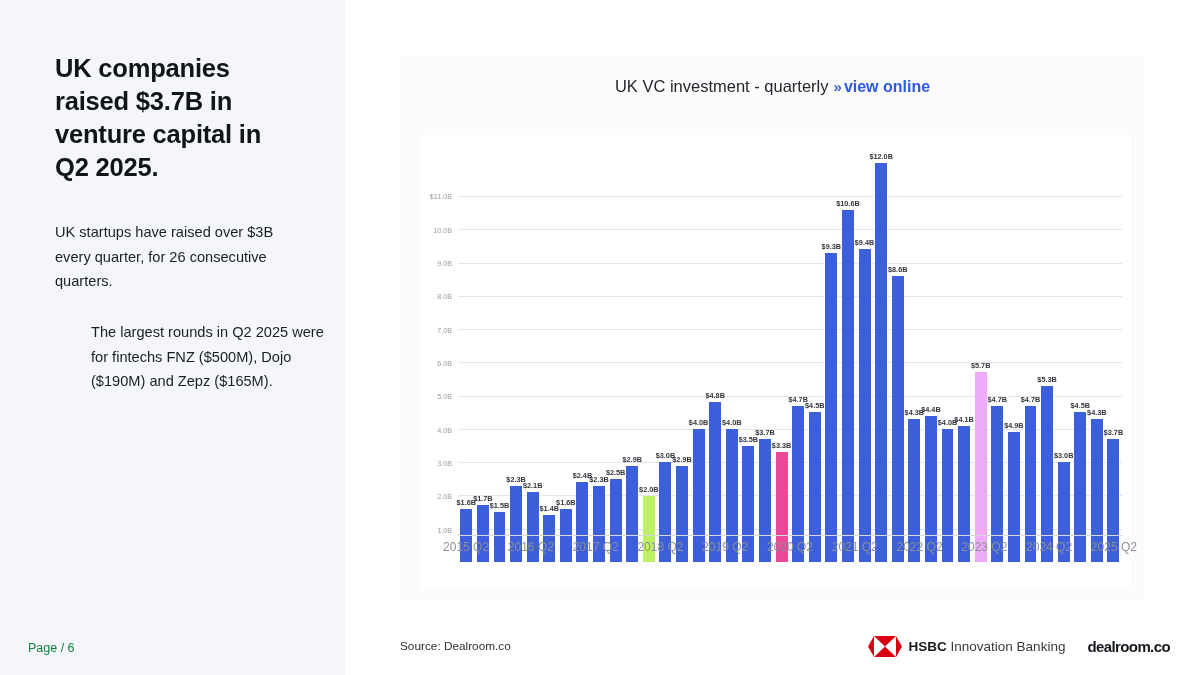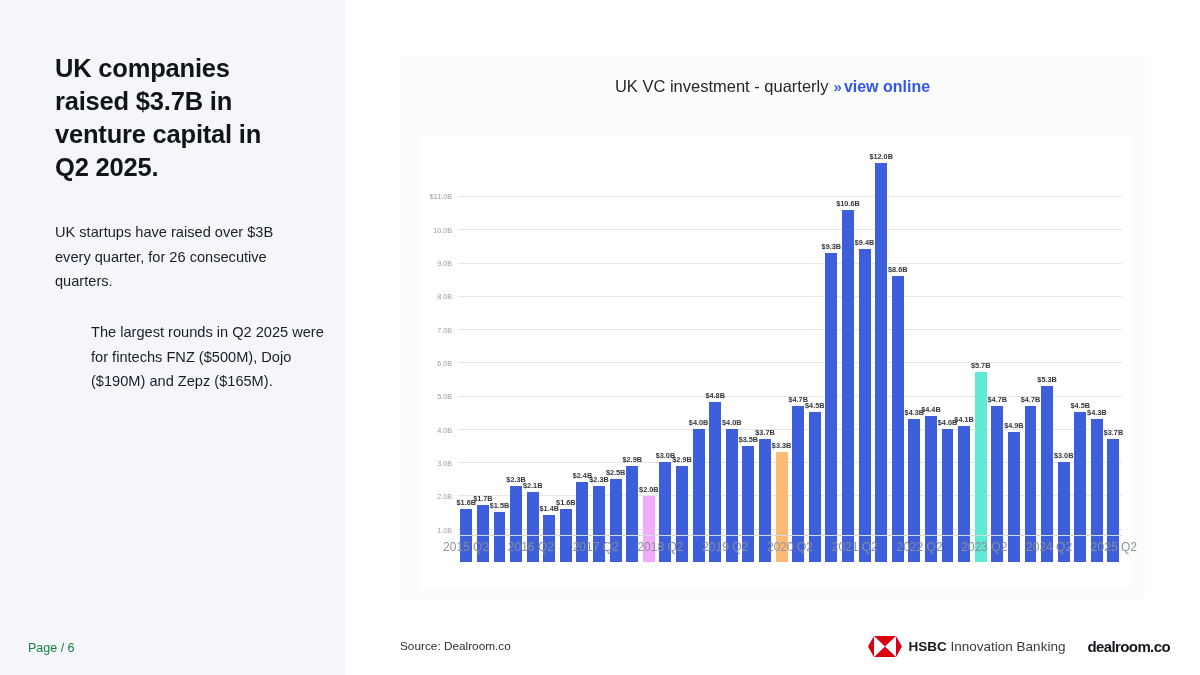--- a/index.html
+++ b/index.html
@@ -339,21 +339,21 @@
                 <div class="bar" title="2017 Q3: $2.5B" style="height: 19.8413%; background: rgb(61, 95, 219);">
                   <div class="bar-label">$2.5B</div>
                 </div>
               </div>
               <div class="bar-slot">
                 <div class="bar" title="2017 Q4: $2.9B" style="height: 23.0159%; background: rgb(61, 95, 219);">
                   <div class="bar-label">$2.9B</div>
                 </div>
               </div>
               <div class="bar-slot">
-                <div class="bar" title="2018 Q1: $2.0B" style="height: 15.873%; background: #f0abfc;">
+                <div class="bar" title="2018 Q1: $2.0B" style="height: 15.873%; background: #bef264;">
                   <div class="bar-label">$2.0B</div>
                 </div>
               </div>
               <div class="bar-slot">
                 <div class="bar" title="2018 Q2: $3.0B" style="height: 23.8095%; background: rgb(61, 95, 219);">
                   <div class="bar-label">$3.0B</div>
                 </div>
               </div>
               <div class="bar-slot">
                 <div class="bar" title="2018 Q3: $2.9B" style="height: 23.0159%; background: rgb(61, 95, 219);">
@@ -379,21 +379,21 @@
                 <div class="bar" title="2019 Q3: $3.5B" style="height: 27.7778%; background: rgb(61, 95, 219);">
                   <div class="bar-label">$3.5B</div>
                 </div>
               </div>
               <div class="bar-slot">
                 <div class="bar" title="2019 Q4: $3.7B" style="height: 29.3651%; background: rgb(61, 95, 219);">
                   <div class="bar-label">$3.7B</div>
                 </div>
               </div>
               <div class="bar-slot">
-                <div class="bar" title="2020 Q1: $3.3B" style="height: 26.1905%; background: #fdba74;">
+                <div class="bar" title="2020 Q1: $3.3B" style="height: 26.1905%; background: #ec4899;">
                   <div class="bar-label">$3.3B</div>
                 </div>
               </div>
               <div class="bar-slot">
                 <div class="bar" title="2020 Q2: $4.7B" style="height: 37.3016%; background: rgb(61, 95, 219);">
                   <div class="bar-label">$4.7B</div>
                 </div>
               </div>
               <div class="bar-slot">
                 <div class="bar" title="2020 Q3: $4.5B" style="height: 35.7143%; background: rgb(61, 95, 219);">
@@ -439,21 +439,21 @@
                 <div class="bar" title="2022 Q4: $4.0B" style="height: 31.746%; background: rgb(61, 95, 219);">
                   <div class="bar-label">$4.0B</div>
                 </div>
               </div>
               <div class="bar-slot">
                 <div class="bar" title="2023 Q1: $4.1B" style="height: 32.5397%; background: rgb(61, 95, 219);">
                   <div class="bar-label">$4.1B</div>
                 </div>
               </div>
               <div class="bar-slot">
-                <div class="bar" title="2023 Q2: $5.7B" style="height: 45.2381%; background: #5eead4;">
+                <div class="bar" title="2023 Q2: $5.7B" style="height: 45.2381%; background: #f0abfc;">
                   <div class="bar-label">$5.7B</div>
                 </div>
               </div>
               <div class="bar-slot">
                 <div class="bar" title="2023 Q3: $4.7B" style="height: 37.3016%; background: rgb(61, 95, 219);">
                   <div class="bar-label">$4.7B</div>
                 </div>
               </div>
               <div class="bar-slot">
                 <div class="bar" title="2023 Q4: $3.9B" style="height: 30.9524%; background: rgb(61, 95, 219);">

